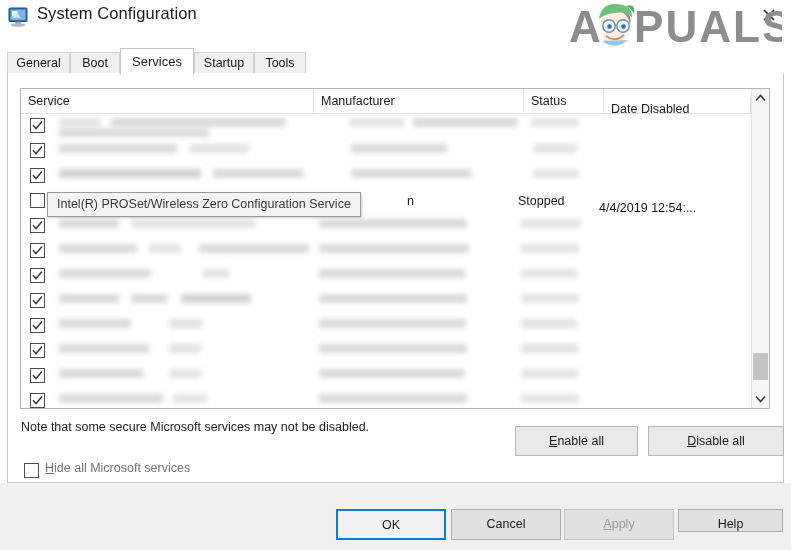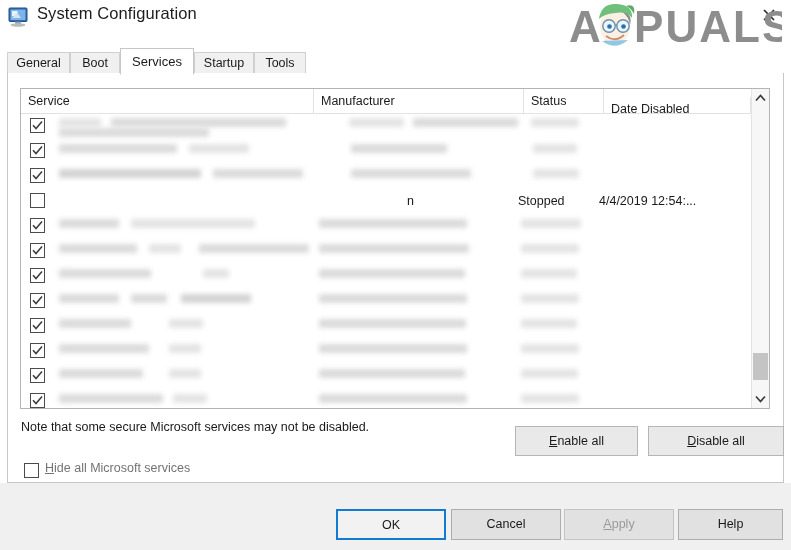--- a/index.html
+++ b/index.html
@@ -391,21 +391,21 @@
           <div class="blur dk" style="left:38px;top:5px;width:142px;"></div>
           <div class="blur" style="left:192px;top:5px;width:90px;"></div>
           <div class="blur" style="left:330px;top:5px;width:120px;"></div>
           <div class="blur lt" style="left:512px;top:5px;width:46px;"></div>
         </div>
 
         <div class="row" style="top:75px;">
           <div class="cb"></div>
           <div class="cell-txt" style="left:386px;">n</div>
           <div class="cell-txt" style="left:497px;">Stopped</div>
-          <div class="cell-txt" style="left:578px;">4/4/2019 12:54:...</div>
+          <div class="cell-txt" style="left:578px;margin-top:7px;">4/4/2019 12:54:...</div>
         </div>
 
         <div class="row" style="top:100px;">
           <div class="cb">
             <svg width="11" height="11" viewBox="0 0 11 11">
                 <path d="M1 5.2 L4 8.6 L10 1.4" stroke="#3c3c3c" stroke-width="1.5" fill="none"></path>
               </svg>
           </div>
           <div class="blur" style="left:38px;top:5px;width:60px;"></div>
           <div class="blur lt" style="left:110px;top:5px;width:124px;"></div>
@@ -521,21 +521,22 @@
 
     <div class="hidechk-box"></div>
     <div class="hidechk-label"><u>H</u><span>ide all Microsoft services</span></div>
 
     <div class="btn light" style="left:507px;top:353px;width:123px;height:30px;line-height:28px;"><u>E</u><span>nable all</span></div>
 
     <div class="btn light" style="left:640px;top:353px;width:136px;height:30px;line-height:28px;"><u>D</u><span>isable all</span></div>
 
   </div>
 
+  <div class="tooltip">Intel(R) PROSet/Wireless Zero Configuration Service</div>
 
   <div class="footer">
     <div class="btn default" style="left:336px;top:26px;width:110px;height:31px;line-height:28px;">OK</div>
     <div class="btn" style="left:451px;top:26px;width:110px;height:31px;line-height:29px;">Cancel</div>
     <div class="btn disabled" style="left:564px;top:26px;width:110px;height:31px;line-height:29px;"><u>A</u><span>pply</span></div>
-    <div class="btn" style="left:678px;top:26px;width:105px;height:31px;line-height:29px;">Help</div>
+    <div class="btn" style="left:678px;top:26px;width:105px;height:23px;line-height:29px;">Help</div>
   </div>
 
 </div>
 
 </body></html>

